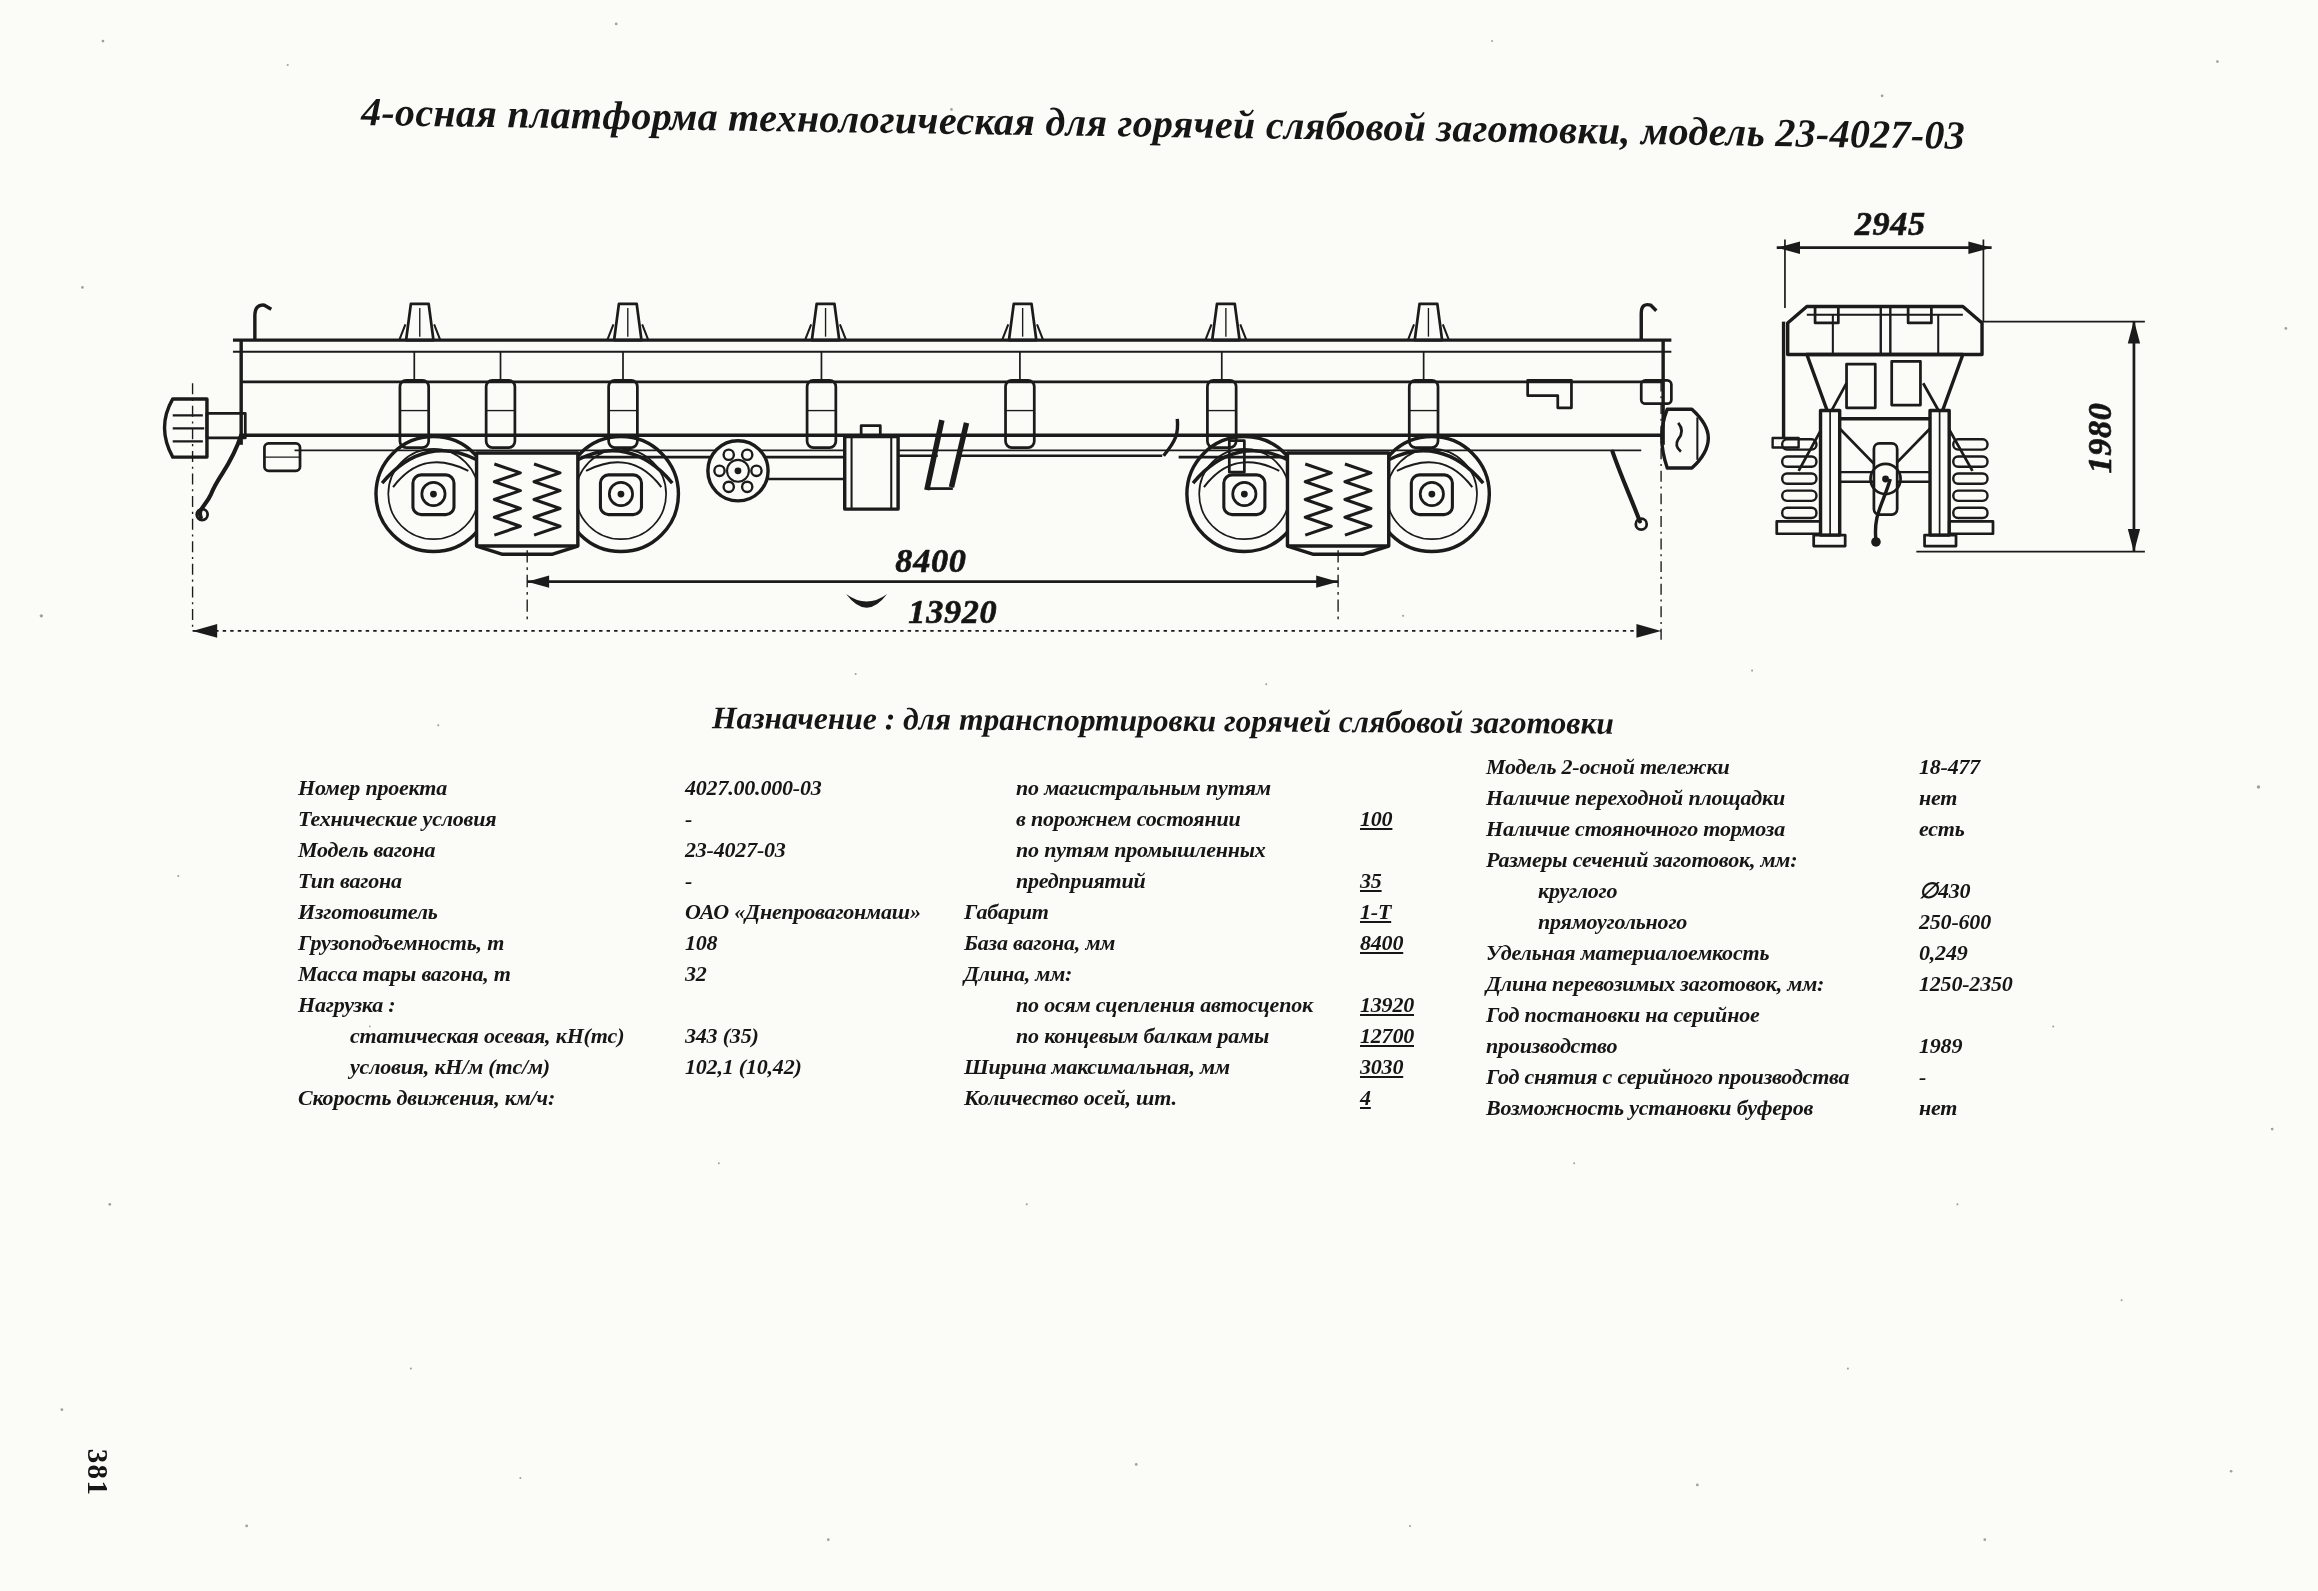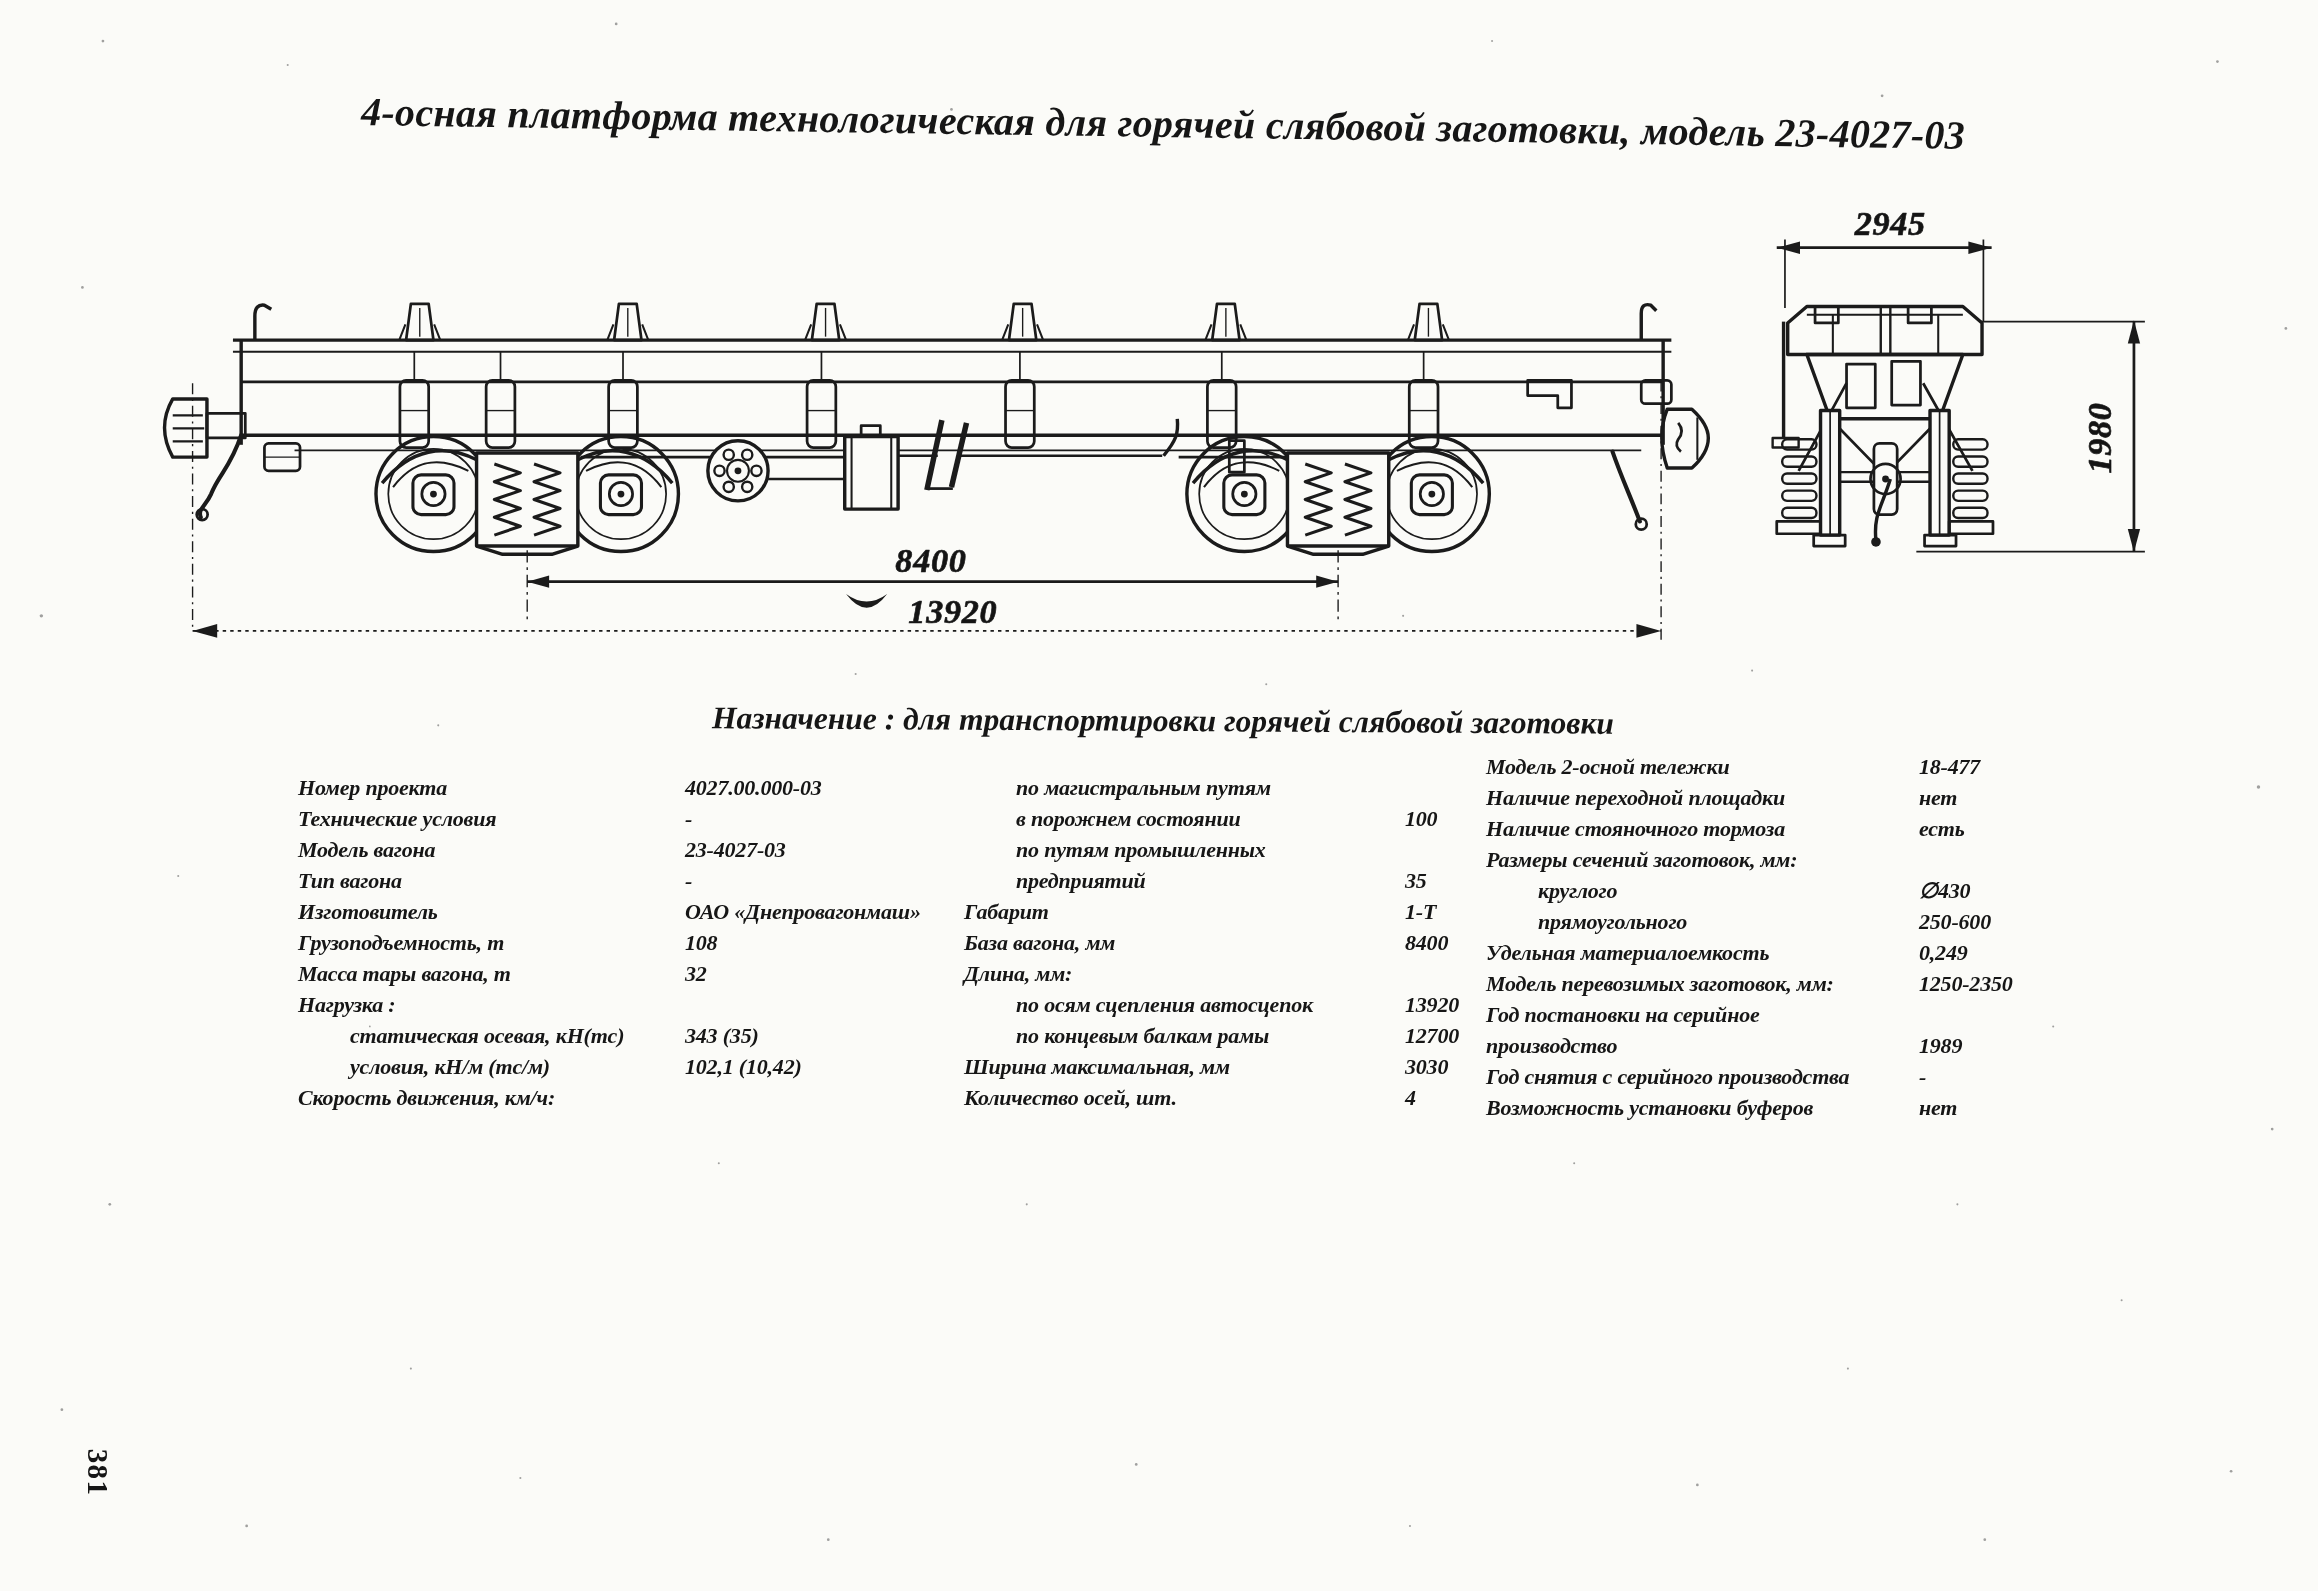--- a/index.html
+++ b/index.html
@@ -20,21 +20,21 @@
   }
   .drawing-svg{position:absolute;left:0;top:0;width:2319px;height:1591px;}
   .spec-col{position:absolute;font-style:italic;font-weight:700;font-size:22px;line-height:31px;letter-spacing:-0.2px;}
   .spec-row{position:relative;height:31px;white-space:nowrap;}
   .spec-row.ind .lbl{padding-left:52px;text-align:right;}
   .spec-row .val{position:absolute;top:0;}
   .col1{left:298px;top:772px;width:664px;}
   .col2{left:964px;top:772px;width:520px;}
   .col3{left:1486px;top:751px;width:753px;}
   .col1 .val{left:387px;}
-  .col2 .val{left:441px;}
+  .col2 .val{left:396px;text-decoration:underline;}
   .col3 .val{left:433px;}
   .page-num{
     position:absolute;left:74px;top:1456px;font-weight:700;font-size:29px;
     transform:rotate(90deg);letter-spacing:1.4px;
   }
   svg text.dim{
     font-family:"Liberation Serif","DejaVu Serif",serif;
     font-style:italic;font-weight:700;font-size:50px;fill:#141414;letter-spacing:1px;
   }
 </style>
@@ -338,21 +338,21 @@
   </div>
 
   <div class="spec-col col3">
     <div class="spec-row"><span class="lbl">Модель 2-осной тележки</span><span class="val">18-477</span></div>
     <div class="spec-row"><span class="lbl">Наличие переходной площадки</span><span class="val">нет</span></div>
     <div class="spec-row"><span class="lbl">Наличие стояночного тормоза</span><span class="val">есть</span></div>
     <div class="spec-row"><span class="lbl">Размеры сечений заготовок, мм:</span><span class="val"></span></div>
     <div class="spec-row ind"><span class="lbl">круглого</span><span class="val">∅430</span></div>
     <div class="spec-row ind"><span class="lbl">прямоугольного</span><span class="val">250-600</span></div>
     <div class="spec-row"><span class="lbl">Удельная материалоемкость</span><span class="val">0,249</span></div>
-    <div class="spec-row"><span class="lbl">Модель перевозимых заготовок, мм:</span><span class="val">1250-2350</span></div>
+    <div class="spec-row"><span class="lbl">Длина перевозимых заготовок, мм:</span><span class="val">1250-2350</span></div>
     <div class="spec-row"><span class="lbl">Год постановки на серийное</span><span class="val"></span></div>
     <div class="spec-row"><span class="lbl">производство</span><span class="val">1989</span></div>
     <div class="spec-row"><span class="lbl">Год снятия с серийного производства</span><span class="val">-</span></div>
     <div class="spec-row"><span class="lbl">Возможность установки буферов</span><span class="val">нет</span></div>
   </div>
 
   <div class="page-num">381</div>
 
 </div>
 

